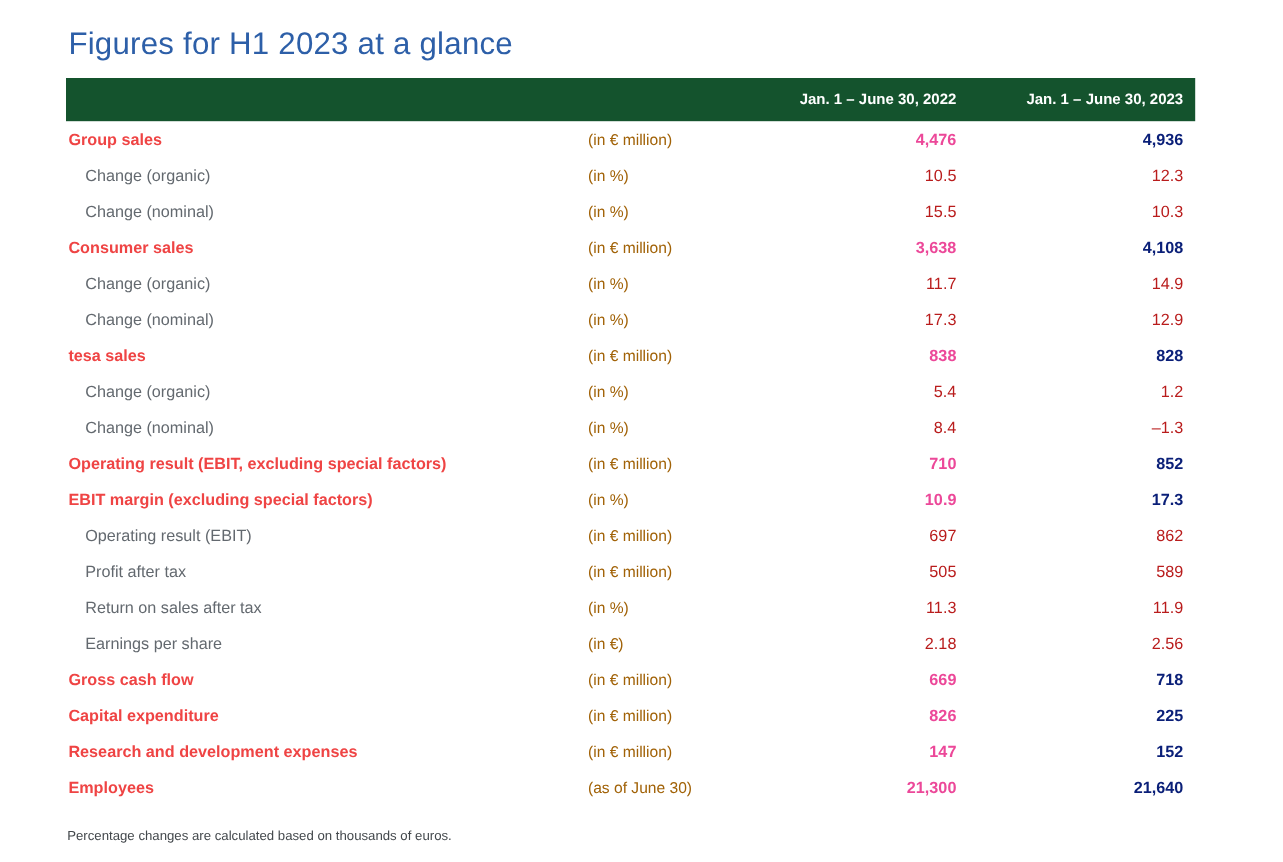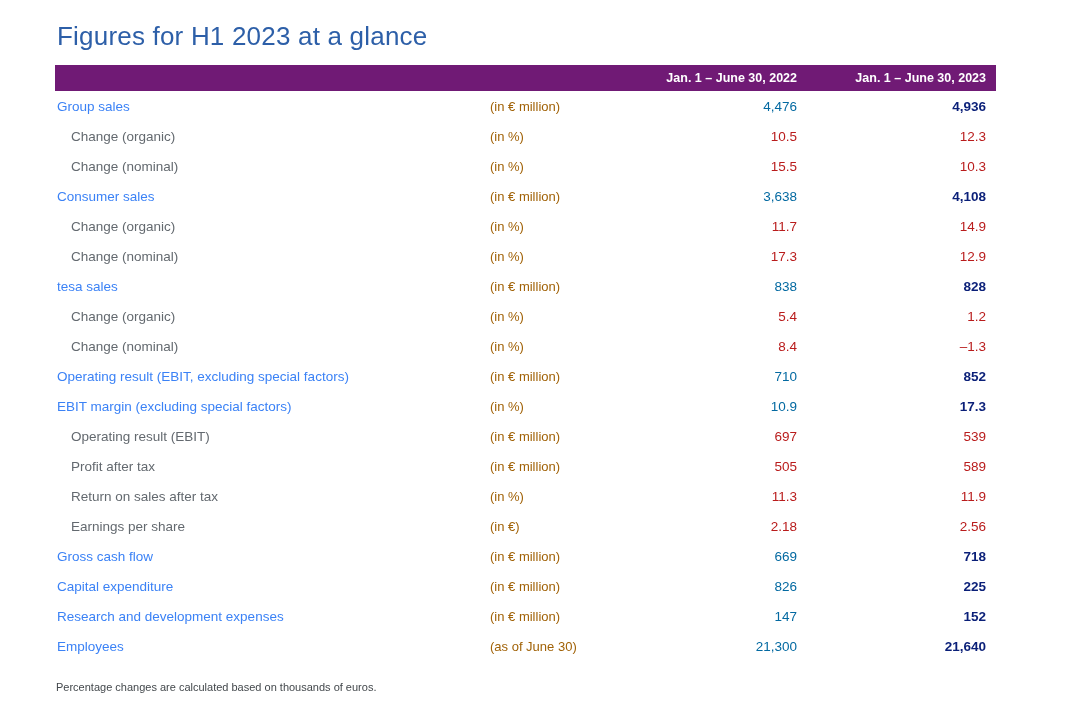--- a/index.html
+++ b/index.html
@@ -29,23 +29,23 @@
     line-height: 1.2;
   }
   .glance-table {
     margin: 13px 0 0 55px;
     width: 941px;
   }
   .t-head {
     display: grid;
     grid-template-columns: 435px 120px 187px 189px;
     padding-right: 24px;
-    height: 26px;
+    height: 36px;
     align-items: center;
-    background: #701a75;
+    background: #14532d;
     box-sizing: border-box;
     width: 941px;
   }
   .t-head .h-cell {
     color: #ffffff;
     font-size: 12.5px;
     font-weight: bold;
     text-align: right;
     white-space: nowrap;
   }
@@ -58,33 +58,33 @@
     box-sizing: border-box;
     width: 941px;
   }
   .c-label {
     font-size: 13.5px;
     color: #63696f;
     padding-left: 2px;
     white-space: nowrap;
   }
   .t-row.indent .c-label { padding-left: 16px; }
-  .t-row.bold .c-label { font-weight: normal; color: #3b82f6; }
+  .t-row.bold .c-label { font-weight: bold; color: #ef4444; }
   .c-unit {
     font-size: 13px;
     color: #a16207;
     white-space: nowrap;
   }
   .c-v2022, .c-v2023 {
     font-size: 13.5px;
     color: #b91c1c;
     text-align: right;
     white-space: nowrap;
   }
-  .t-row.bold .c-v2022 { font-weight: normal; color: #0369a1; text-align: right; }
+  .t-row.bold .c-v2022 { font-weight: bold; color: #ec4899; text-align: right; }
   .t-row.bold .c-v2023 { font-weight: bold; color: #0a1f78; }
   .footnote {
     margin: 20px 0 0 56px;
     font-size: 11px;
     color: #43484c;
   }
 </style>
 </head>
 <body>
 
@@ -166,21 +166,21 @@
         <div class="t-row bold">
           <div class="c-label">EBIT margin (excluding special factors)</div>
           <div class="c-unit">(in %)</div>
           <div class="c-v2022">10.9</div>
           <div class="c-v2023">17.3</div>
         </div>
         <div class="t-row indent">
           <div class="c-label">Operating result (EBIT)</div>
           <div class="c-unit">(in € million)</div>
           <div class="c-v2022">697</div>
-          <div class="c-v2023">539</div>
+          <div class="c-v2023">862</div>
         </div>
         <div class="t-row indent">
           <div class="c-label">Profit after tax</div>
           <div class="c-unit">(in € million)</div>
           <div class="c-v2022">505</div>
           <div class="c-v2023">589</div>
         </div>
         <div class="t-row indent">
           <div class="c-label">Return on sales after tax</div>
           <div class="c-unit">(in %)</div>

